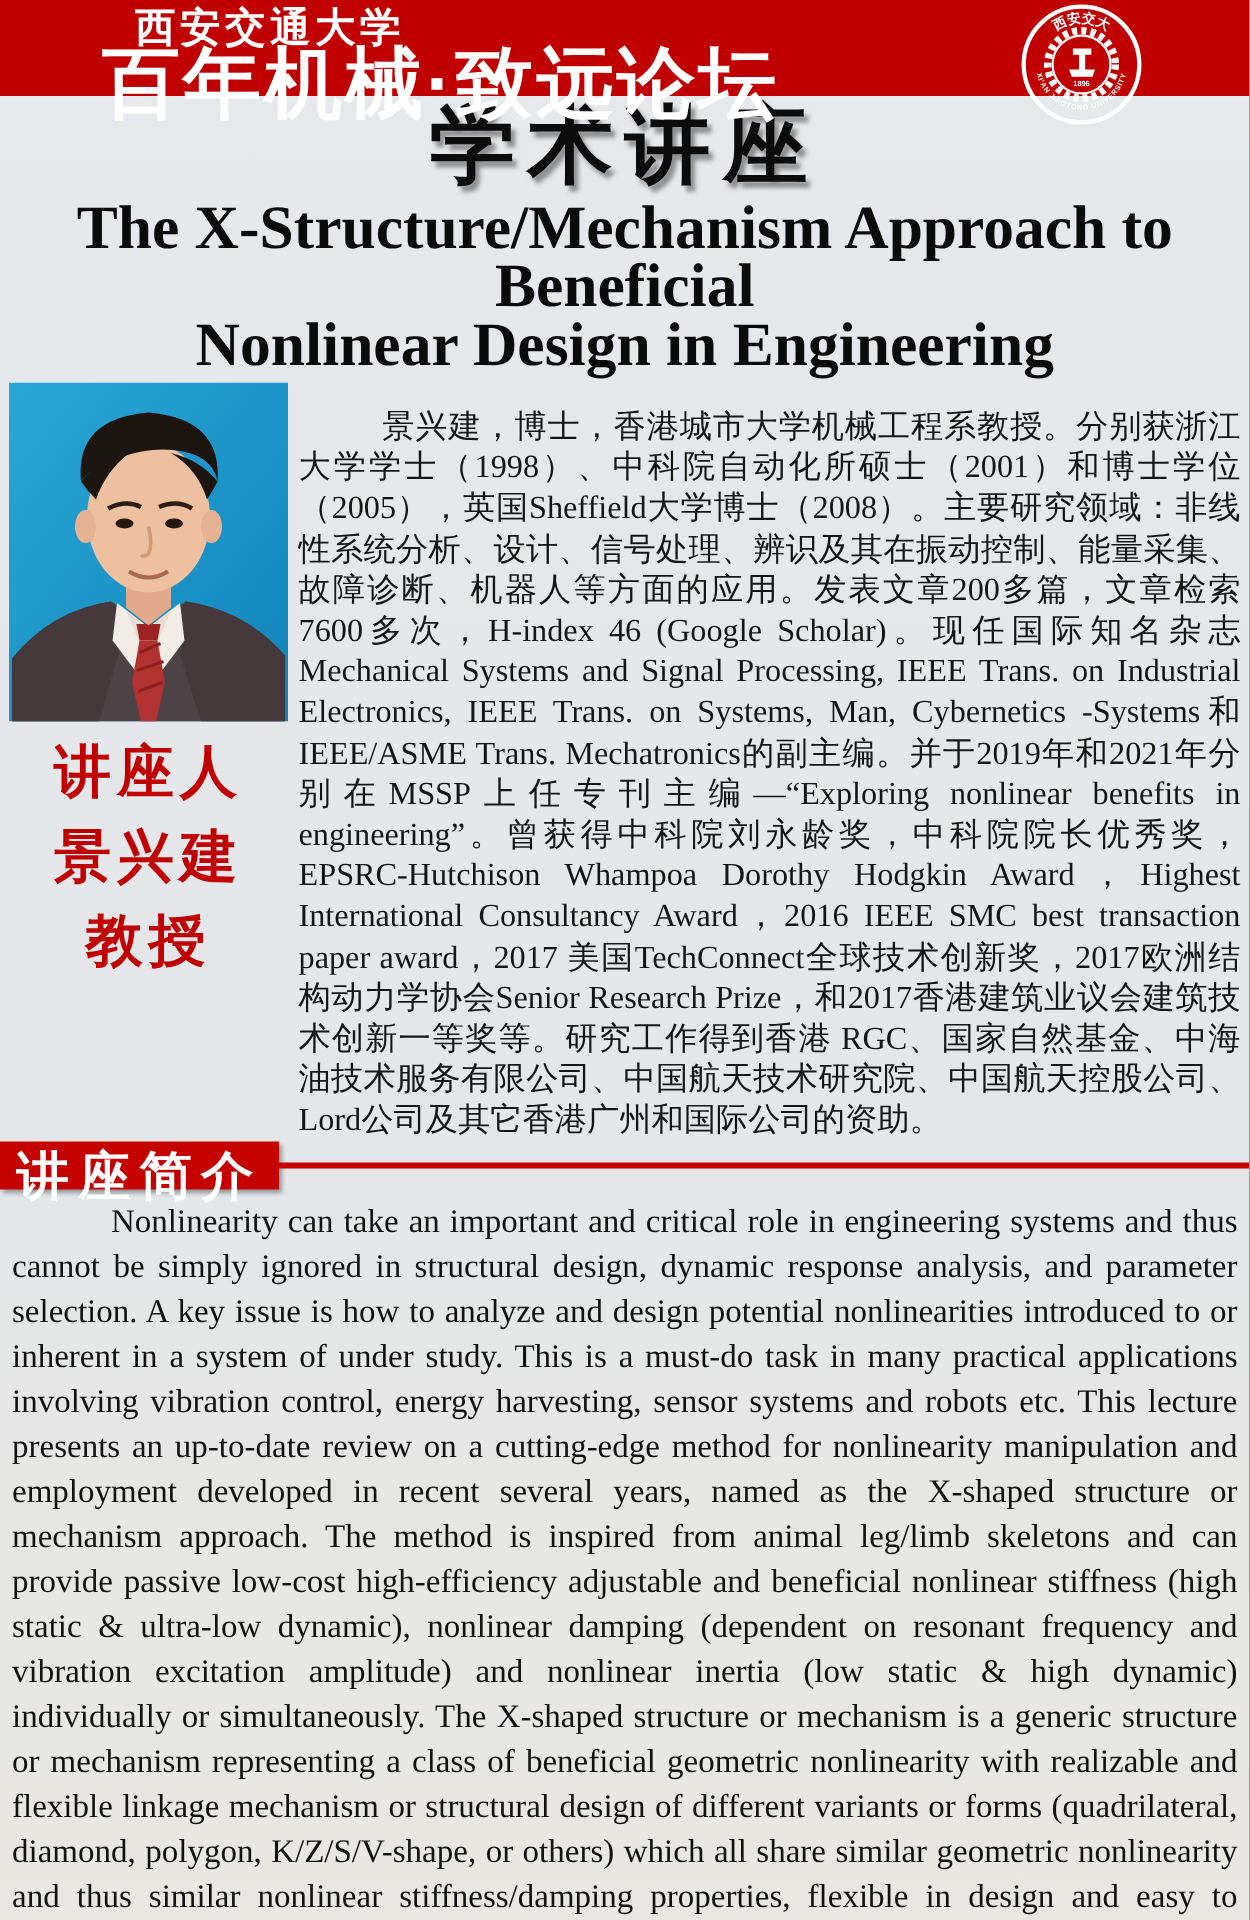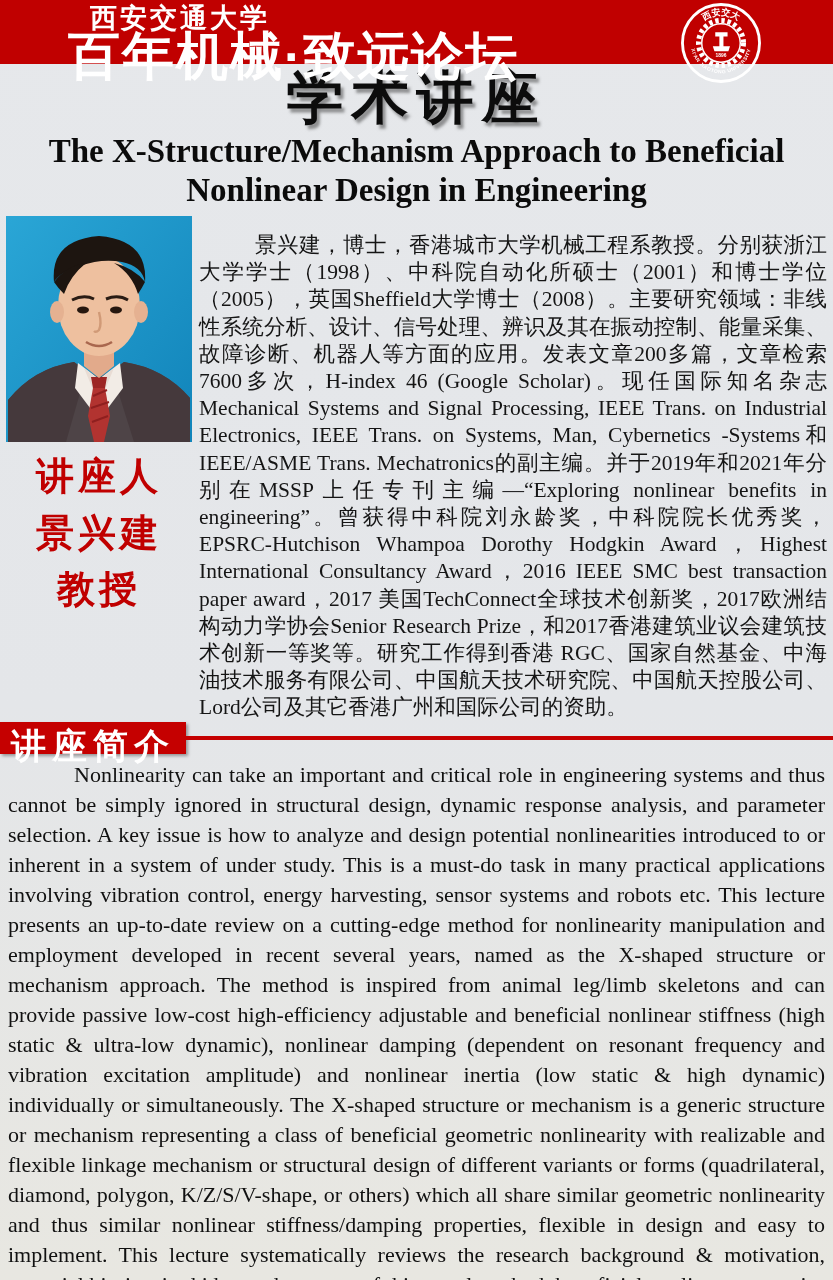--- a/index.html
+++ b/index.html
@@ -11,21 +11,21 @@
   
   .hdr{height:64px;background:#c00000;position:relative;color:#fff;}
   .hdr-univ{padding:3px 0 0 90px;font-weight:bold;font-size:27px;line-height:30px;letter-spacing:3px;}
   .hdr-forum{padding-left:68px;font-weight:bold;font-size:52px;line-height:46px;letter-spacing:2px;}
   .logo{position:absolute;top:2px;right:71px;width:82px;height:82px;}
   
   .title-cn{margin:2px 0 0;text-align:center;font-weight:bold;font-size:57px;line-height:62px;
     letter-spacing:8px;color:#0c0c0c;text-shadow:3px 4px 3px rgba(70,70,70,.55);
     font-family:"Liberation Sans",sans-serif;}
   .title-en{text-align:center;font-family:"Liberation Serif",serif;font-weight:bold;
-    font-size:33px;line-height:39px;margin-top:4px;color:#0b0b0b;}
+    font-size:41px;line-height:39px;margin-top:4px;color:#0b0b0b;}
   
   .mainrow{display:flex;margin-top:6px;padding:0 3px;}
   .leftcol{flex:0 0 192px;width:192px;display:flex;flex-direction:column;align-items:center;}
   .photo{width:186px;height:226px;display:block;}
   .sp-red{color:#c00000;font-weight:bold;font-size:38px;line-height:40px;letter-spacing:4px;}
   .sp-role{margin-top:14px;text-align:right;}
   .sp-name{margin-top:17px;}
   .sp-title{margin-top:16px;}
   .bio{flex:1;margin:16px 0 0 4px;padding-right:3px;font-family:"Liberation Serif",serif;
     font-size:21.5px;line-height:27.2px;color:#151515;text-align:justify;text-indent:2.6em;}

